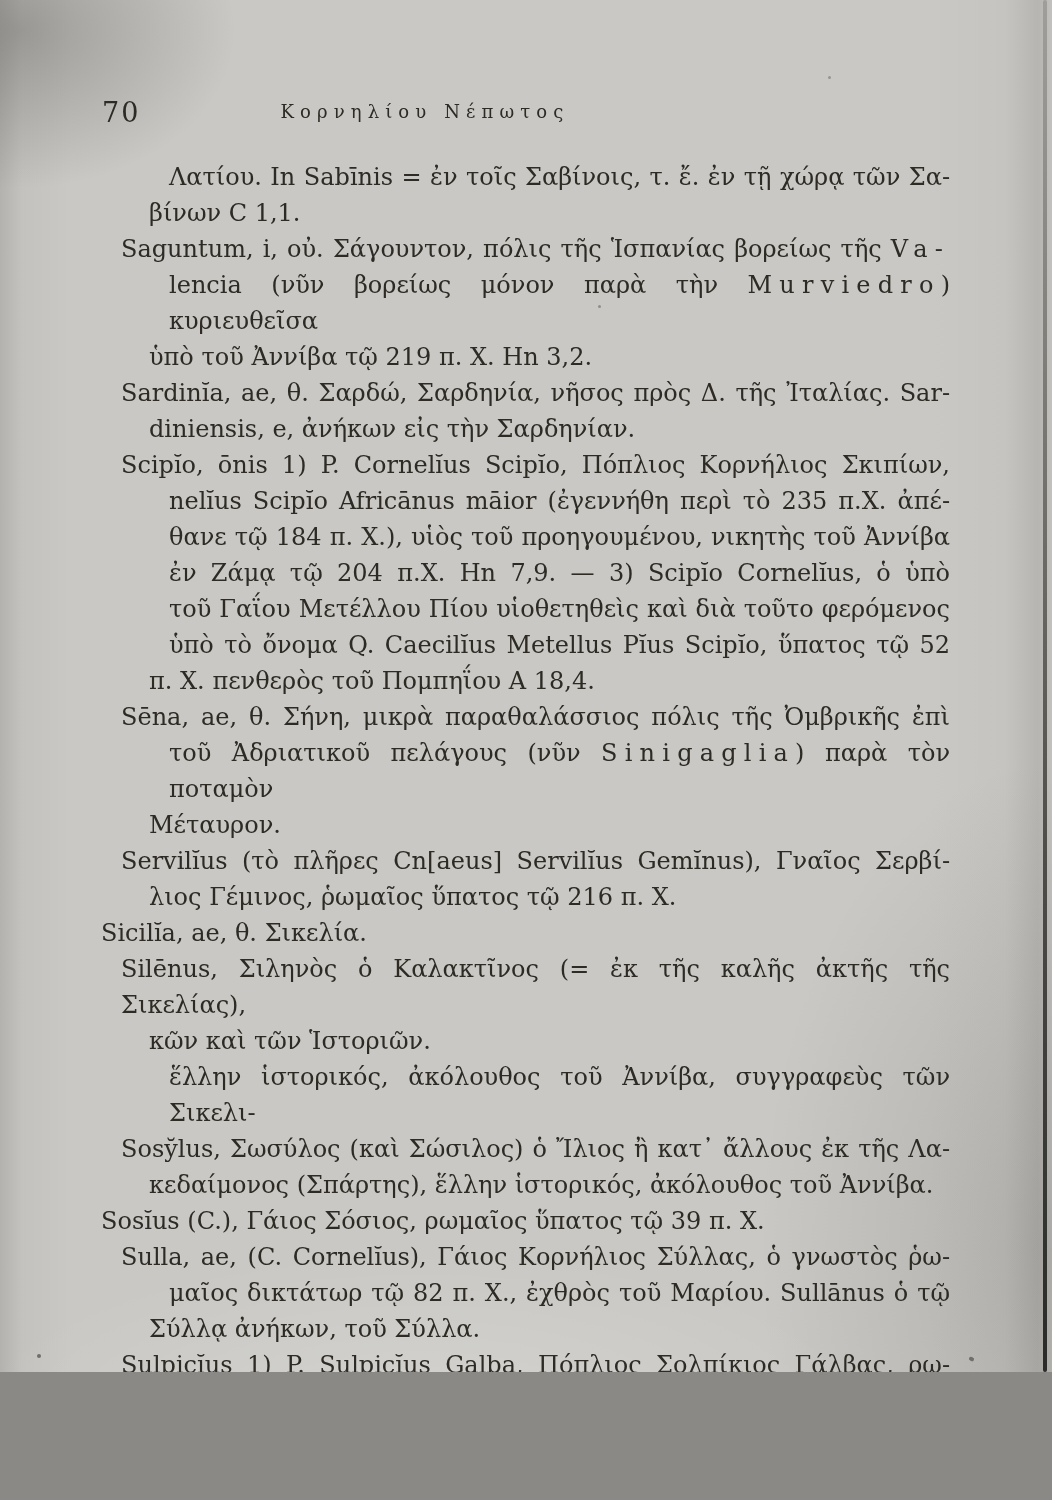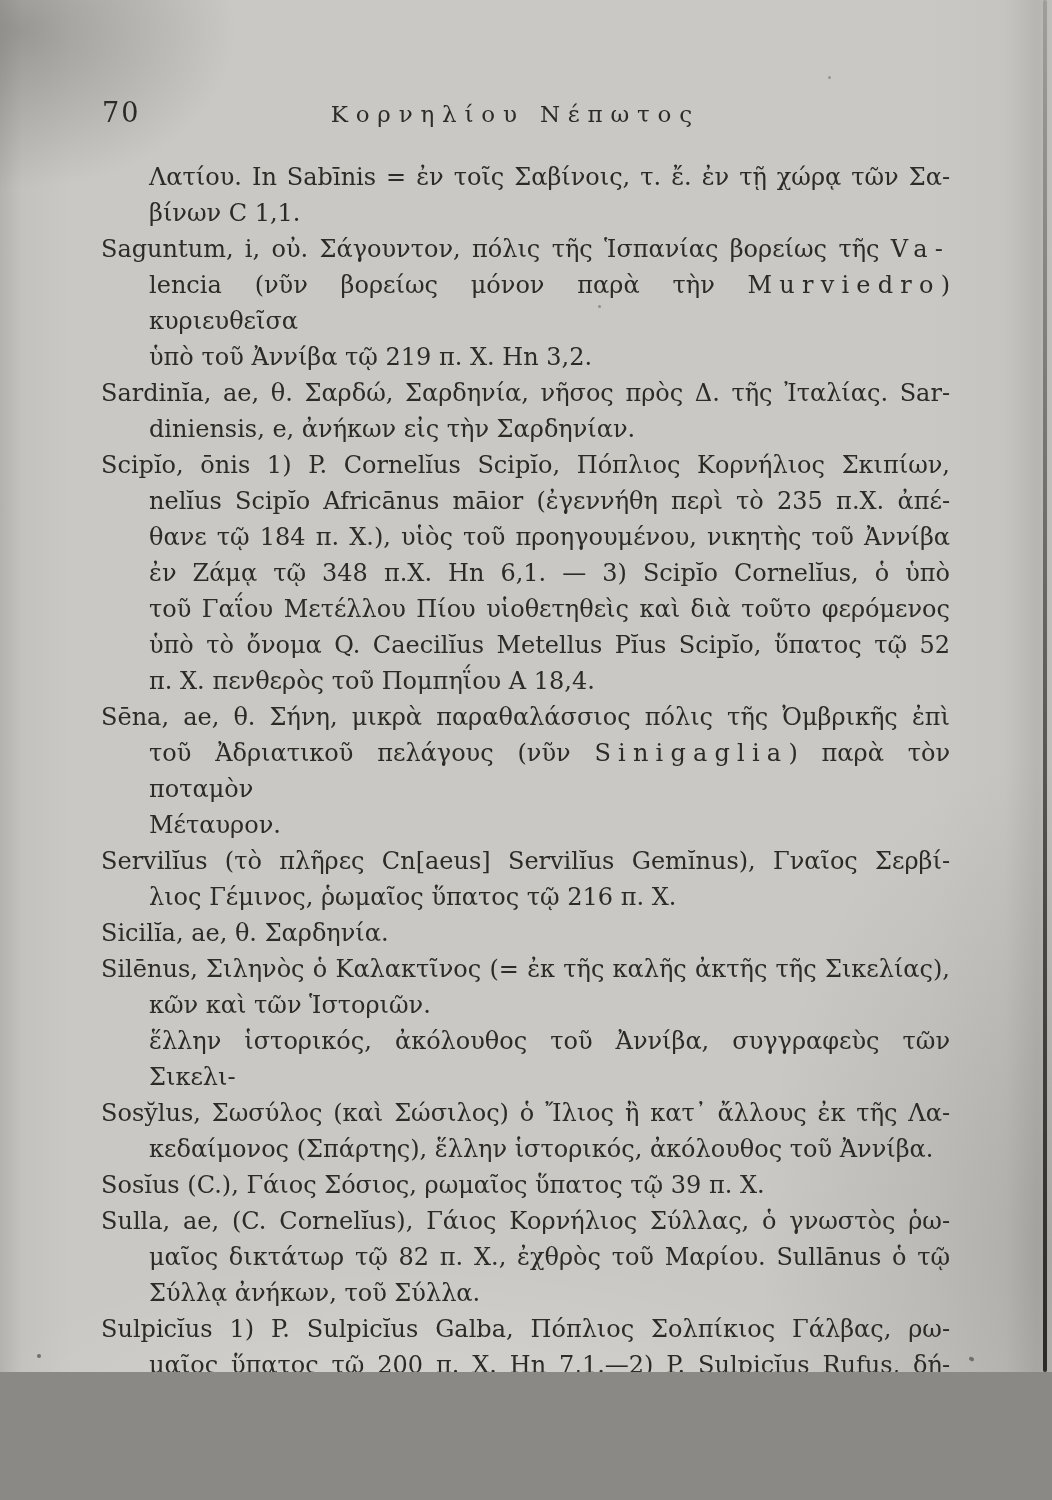--- a/index.html
+++ b/index.html
@@ -20,26 +20,26 @@
     position:absolute;top:0;bottom:0;right:5px;width:4px;
     background:linear-gradient(#9a9995 0%,#6e6d68 30%,#3c3b36 62%,#141412 100%);
     opacity:.85;border-radius:2px;
   }
   .pageno{
     position:absolute;left:102px;top:97px;
     font-size:27px;letter-spacing:2px;
   }
   .runhead{
     position:absolute;left:150px;top:101px;width:550px;
-    text-align:right;font-size:23px;letter-spacing:.34em;
+    text-align:center;font-size:18px;letter-spacing:.34em;
   }
   .content{position:absolute;left:101px;top:159px;width:849px;}
   .line{font-size:24px;line-height:36px;white-space:normal;}
   .cont{padding-left:48px;}
-  .just{text-align:justify;text-align-last:justify;}
+  .just{text-align:justify;text-align-last:justify;margin-left:20px;}
   .left{text-align:center;text-align-last:left;}
   .sperr{letter-spacing:.30em;}
   .speck{position:absolute;border-radius:50%;background:#4a4843;}
   .s1{left:37px;top:1354px;width:4px;height:4px;opacity:.7;}
   .s2{left:969px;top:1357px;width:5px;height:4px;opacity:.65;transform:rotate(25deg);border-radius:40%;}
   .s3{left:598px;top:305px;width:3px;height:3px;opacity:.45;}
   .s4{left:828px;top:76px;width:3px;height:3px;opacity:.4;}
 </style>
 </head>
 <body>
@@ -69,39 +69,39 @@
 
     <section>
       <div class="line just">Sardinĭa, ae, θ. Σαρδώ, Σαρδηνία, νῆσος πρὸς Δ. τῆς Ἰταλίας. Sar-</div>
       <div class="line cont left">diniensis, e, ἀνήκων εἰς τὴν Σαρδηνίαν.</div>
     </section>
 
     <section>
       <div class="line just">Scipĭo, ōnis 1) P. Cornelĭus Scipĭo, Πόπλιος Κορνήλιος Σκιπίων,</div>
       <div class="line cont just">nelĭus Scipĭo Africānus māior (ἐγεννήθη περὶ τὸ 235 π.Χ. ἀπέ-</div>
       <div class="line cont just">θανε τῷ 184 π. Χ.), υἱὸς τοῦ προηγουμένου, νικητὴς τοῦ Ἀννίβα</div>
-      <div class="line cont just">ἐν Ζάμᾳ τῷ 348 π.Χ.  Hn 6,1. — 3) Scipĭo Cornelĭus, ὁ ὑπὸ</div>
+      <div class="line cont just">ἐν Ζάμᾳ τῷ 204 π.Χ.  Hn 7,9. — 3) Scipĭo Cornelĭus, ὁ ὑπὸ</div>
       <div class="line cont just">τοῦ Γαΐου Μετέλλου Πίου υἱοθετηθεὶς καὶ διὰ τοῦτο φερόμενος</div>
       <div class="line cont just">ὑπὸ τὸ ὄνομα Q. Caecilĭus Metellus Pĭus Scipĭo, ὕπατος τῷ 52</div>
       <div class="line cont left">π. Χ. πενθερὸς τοῦ Πομπηΐου A 18,4.</div>
     </section>
 
     <section>
       <div class="line just">Sēna, ae, θ. Σήνη, μικρὰ παραθαλάσσιος πόλις τῆς Ὀμβρικῆς ἐπὶ</div>
       <div class="line cont just"><span>τοῦ Ἀδριατικοῦ πελάγους (νῦν </span><span class="sperr">Sinigaglia</span><span>) παρὰ τὸν ποταμὸν</span></div>
       <div class="line cont left">Μέταυρον.</div>
     </section>
 
     <section>
       <div class="line just">Servilĭus (τὸ πλῆρες Cn[aeus] Servilĭus Gemĭnus), Γναῖος Σερβί-</div>
       <div class="line cont left">λιος Γέμινος, ῥωμαῖος ὕπατος τῷ 216 π. Χ.</div>
     </section>
 
     <section>
-      <div class="line left">Sicilĭa, ae, θ. Σαρδηνία.</div>
+      <div class="line left">Sicilĭa, ae, θ. Σικελία.</div>
     </section>
 
     <section>
       <div class="line just">Silēnus, Σιληνὸς ὁ Καλακτῖνος (= ἐκ τῆς καλῆς ἀκτῆς τῆς Σικελίας),</div>
       <div class="line cont left">κῶν καὶ τῶν Ἱστοριῶν.</div>
       <div class="line cont just">ἕλλην ἱστορικός, ἀκόλουθος τοῦ Ἀννίβα, συγγραφεὺς τῶν Σικελι-</div>
     </section>
 
     <section>
       <div class="line just">Sosy̆lus, Σωσύλος (καὶ Σώσιλος) ὁ Ἴλιος ἢ κατ᾽ ἄλλους ἐκ τῆς Λα-</div>

